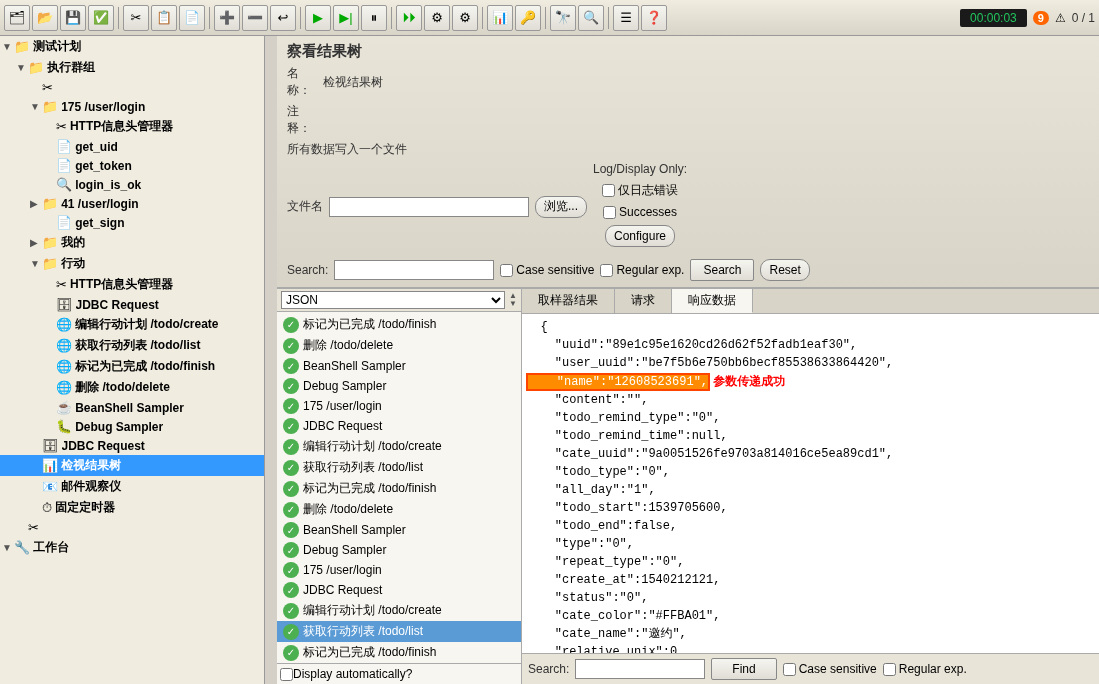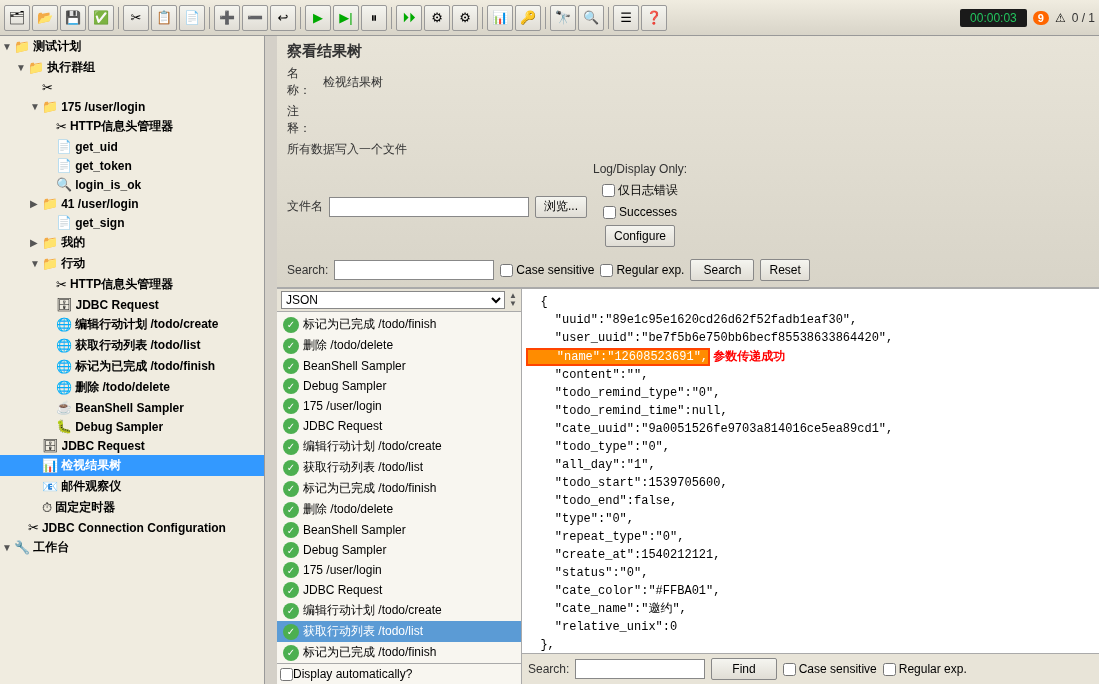--- a/index.html
+++ b/index.html
@@ -100,21 +100,21 @@
     }
     .filename-label { font-size: 12px; color: #333; width: 36px; flex-shrink: 0; }
     .filename-input {
       width: 200px; height: 20px;
       border: 1px solid #888; background: white;
       font-size: 12px; padding: 1px 3px;
     }
     .browse-btn, .configure-btn, .reset-btn {
       height: 22px; padding: 0 8px;
       background: linear-gradient(to bottom, #f5f5f0, #e0ddd5);
-      border: 1px solid #888; border-radius: 2px;
+      border: 1px solid #888; border-radius: 10px;
       cursor: pointer; font-size: 12px;
     }
     .log-display-row {
       display: flex; align-items: center; gap: 8px;
       margin-bottom: 4px;
     }
     .log-label { font-size: 12px; color: #333; }
     .checkbox-label { display: flex; align-items: center; gap: 3px; font-size: 12px; }
     input[type="checkbox"] { margin: 0; }
 
@@ -487,21 +487,20 @@
           <span class="tree-indent"></span>
           <span class="tree-indent"></span>
           <span class="expand-arrow"> </span>
           <span class="item-icon">⏱</span>
           <span class="item-label">固定定时器</span>
         </div>
         <div class="tree-item">
           <span class="tree-indent"></span>
           <span class="expand-arrow"> </span>
           <span class="item-icon">✂</span>
-          <span class="item-label">JDBC Connection Configuration</span>
         </div>
         <div class="tree-item">
           <span class="expand-arrow">▼</span>
           <span class="item-icon">🔧</span>
           <span class="item-label">工作台</span>
         </div>
       </div>
   </div>
 
   <div class="right-panel">
@@ -651,20 +650,25 @@
               <span class="node-label">Debug Sampler</span>
             </div>
           </div>
         <div class="scroll-bottom">
           <input type="checkbox" class="scroll-check" style="">
           <span>Display automatically?</span>
         </div>
       </div>
 
       <div class="result-panel">
+        <div class="result-tabs" id="result-tabs">
+            <div class="result-tab">取样器结果</div>
+            <div class="result-tab">请求</div>
+            <div class="result-tab active">响应数据</div>
+          </div>
         <div class="result-content" id="result-content">
             <div class="json-line">  {</div>
             <div class="json-line">    "uuid":"89e1c95e1620cd26d62f52fadb1eaf30",</div>
             <div class="json-line">    "user_uuid":"be7f5b6e750bb6becf85538633864420",</div>
             <div class="json-line"><span style="background:#ff8c00;color:white;border:2px solid #ff4400;display:inline;">    "name":"12608523691",</span><span class="param-success"> 参数传递成功</span></div>
             <div class="json-line">    "content":"",</div>
             <div class="json-line">    "todo_remind_type":"0",</div>
             <div class="json-line">    "todo_remind_time":null,</div>
             <div class="json-line">    "cate_uuid":"9a0051526fe9703a814016ce5ea89cd1",</div>
             <div class="json-line">    "todo_type":"0",</div>

